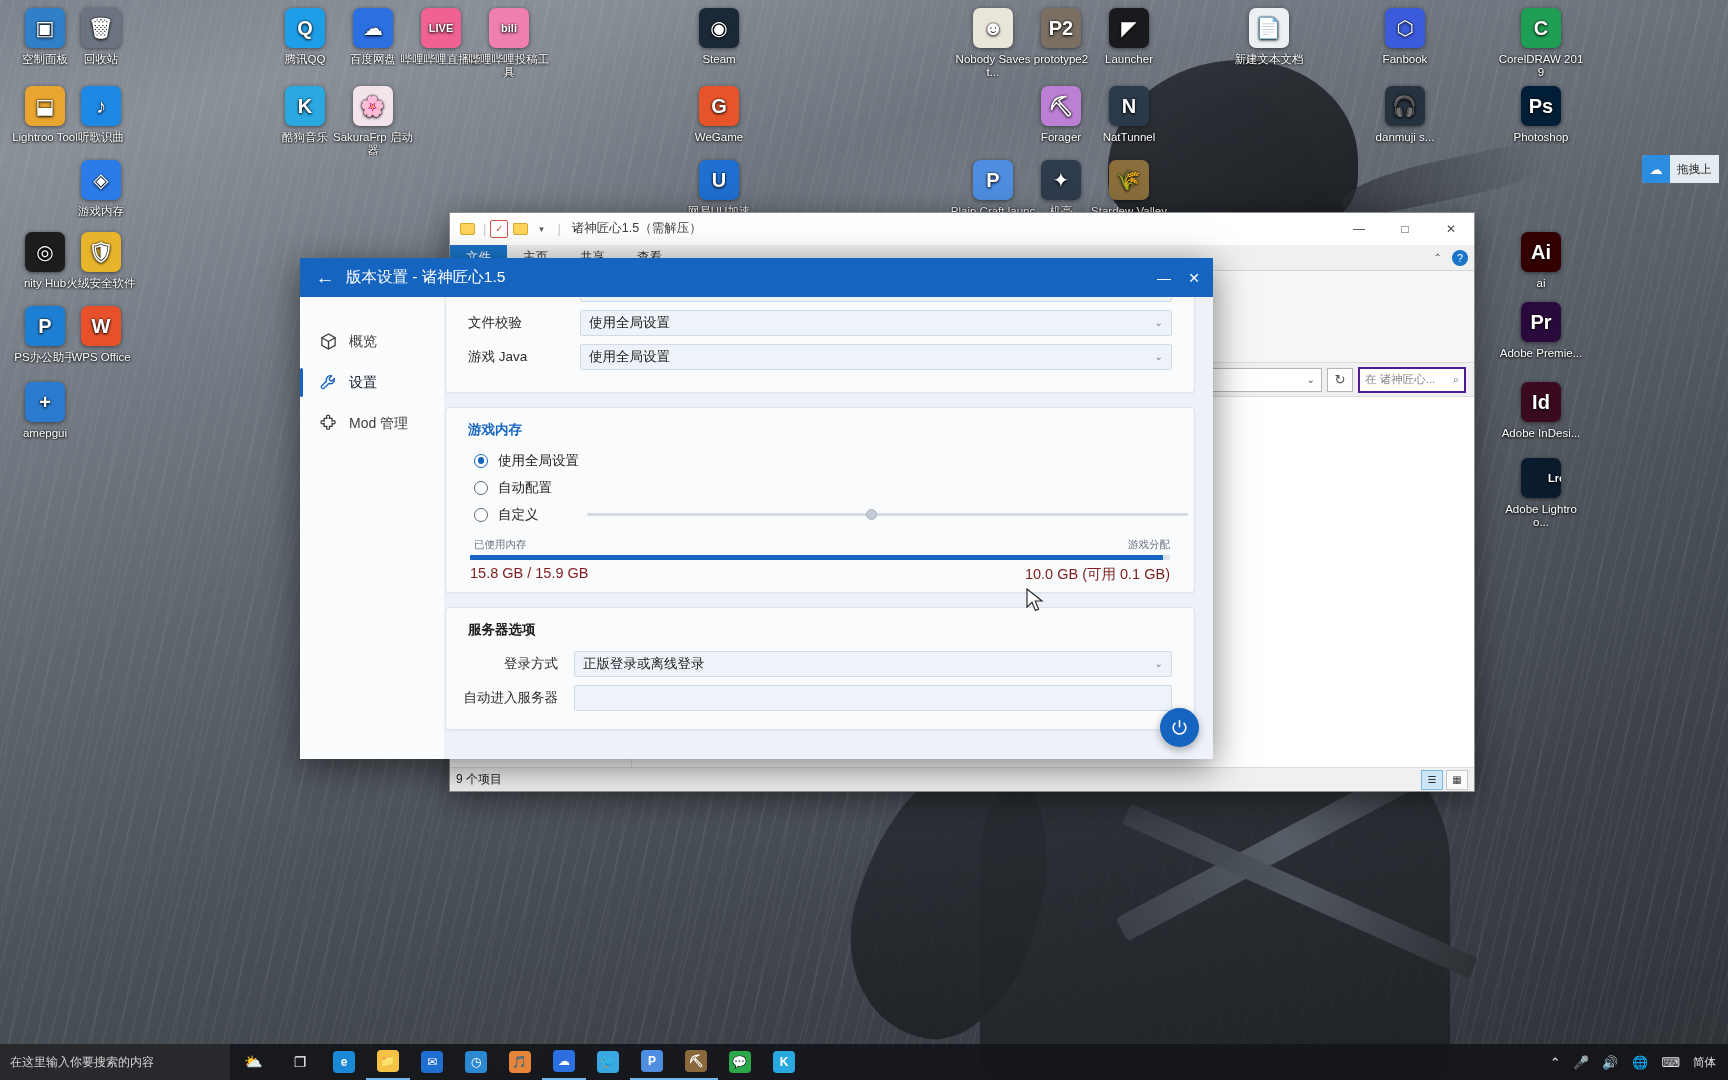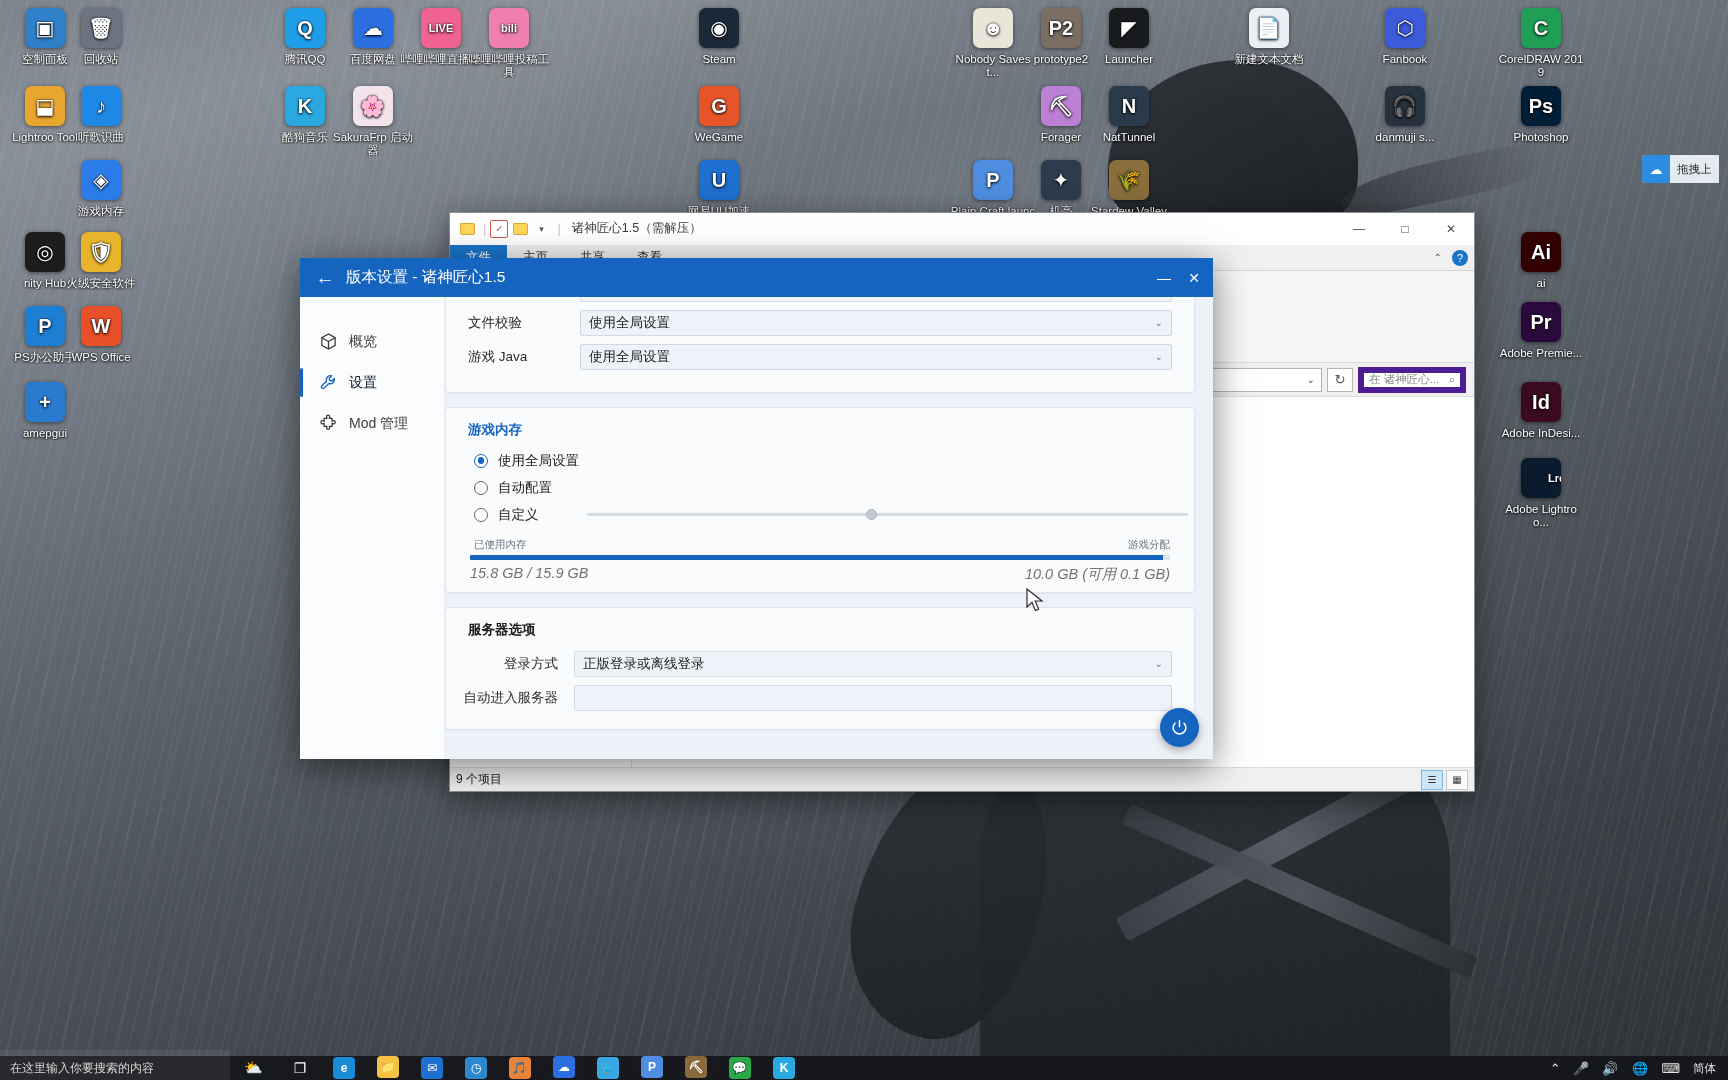--- a/index.html
+++ b/index.html
@@ -176,23 +176,23 @@
     display: flex; align-items: center; padding: 0 6px;
     font-size: 12px; color: #222;
   }
   #addr-input .chev { margin-left: auto; color: #555; font-size: 10px; }
   #refresh-btn {
     width: 26px; height: 24px; background: #fff; border: 1px solid #b5b5b5;
     display: flex; align-items: center; justify-content: center;
     font-size: 13px; color: #555;
   }
   #search-box {
-    width: 108px; height: 26px; background: #fff; border: 6px solid #4c1d95;
+    width: 108px; height: 26px; background: #fff; border: 2px solid #4c1d95;
     display: flex; align-items: center; padding: 0 5px;
-    font-size: 11.5px; color: #8a8a8a; gap: 4px;
+    font-size: 11.5px; color: #8a8a8a; gap: 12px;
   }
   #search-box .mag { margin-left: auto; color: #6a6a6a; font-size: 11px; }
   #exp-main { flex: 1; display: flex; background: #fff; overflow: hidden; }
   #exp-tree {
     width: 182px; background: #fff; border-right: 1px solid #e2e2e2;
     padding: 6px 0; font-size: 12.5px; color: #1c1c1c;
   }
   .tree-row {
     display: flex; align-items: center; gap: 6px;
     padding: 3px 8px 3px 18px;
@@ -343,41 +343,41 @@
     font-size: 10.5px; color: #6a7380;
   }
   #mem-bar-outer {
     margin: 0 24px 0 24px; height: 5px;
     background: #dbe3ec; border-radius: 1px; overflow: hidden;
   }
   #mem-bar-fill { height: 5px; background: #1565c0; }
   #mem-values {
     display: flex; justify-content: space-between;
     padding: 5px 24px 0 24px;
-    font-size: 14.5px; color: #737373; font-style: italic;
+    font-size: 14.5px; color: #7f1d1d;
   }
   #fab {
     position: absolute; right: 14px; bottom: 12px;
     width: 39px; height: 39px; border-radius: 50%;
     background: #1565c0; color: #fff;
     display: flex; align-items: center; justify-content: center;
     font-size: 18px;
     box-shadow: 0 3px 9px rgba(0,0,0,.32);
   }
 
   
   #cursor {
     position: absolute; left: 1026px; top: 588px;
     width: 0; height: 0; pointer-events: none;
   }
 
   
   #taskbar {
     position: absolute; left: 0; bottom: 0;
-    width: 1728px; height: 24px;
+    width: 1728px; height: 36px;
     background: rgba(20,22,26,.93);
     display: flex; align-items: center;
     color: #e8e8e8; font-size: 12px;
   }
   #tb-search {
     width: 230px; height: 36px; display: flex; align-items: center;
     padding-left: 10px; color: #d6d6d6; font-size: 12px;
     background: rgba(255,255,255,.07);
   }
   #tb-weather {

